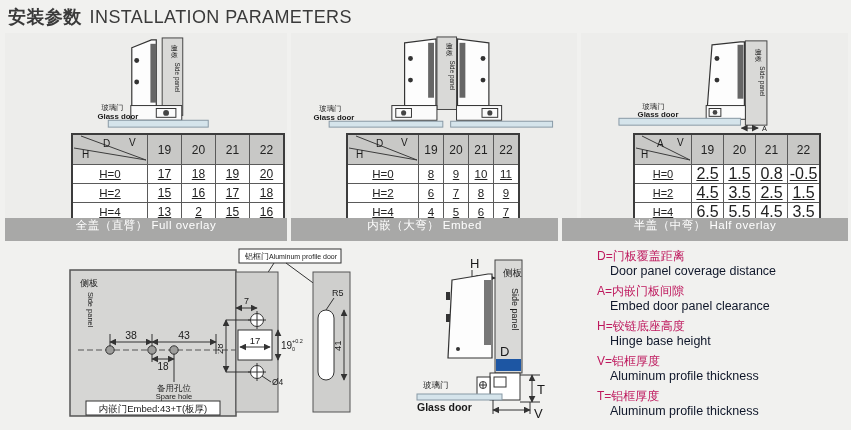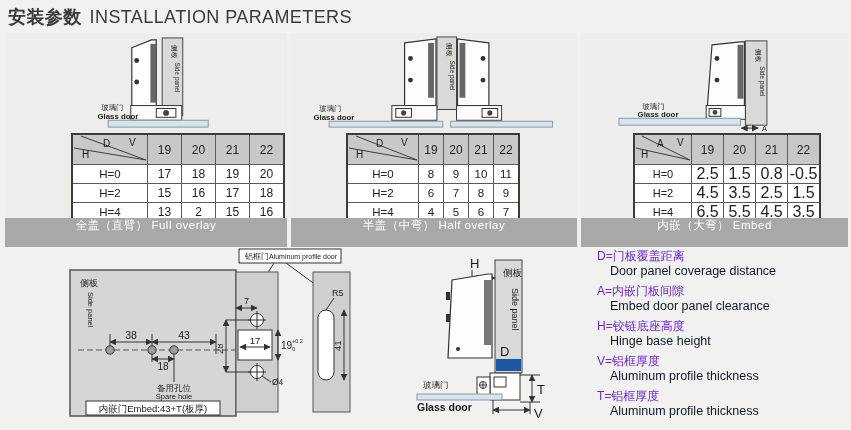--- a/index.html
+++ b/index.html
@@ -6,38 +6,38 @@
   .page{position:relative;width:851px;height:430px;background:#f1f1ef;
         font-family:"Liberation Sans",sans-serif;overflow:hidden;color:#222;}
   
   .title{position:absolute;left:8px;top:5px;font-size:18px;color:#3a3a3a;letter-spacing:.4px;}
   .title .zh{font-weight:bold;margin-right:8px;}
   
   .panels{position:absolute;left:5px;top:33px;width:843px;height:185px;display:flex;gap:4px;}
   .panel{position:relative;background:#ededeb;}
   .panel svg.diagram{position:absolute;left:0;top:2px;}
   
-  .captions{position:absolute;left:5px;top:218px;width:843px;height:29px;display:flex;gap:4px;}
+  .captions{position:absolute;left:5px;top:218px;width:843px;height:23px;display:flex;gap:4px;}
   .caption{background:#a8a8a7;color:#fff;font-size:11.5px;line-height:15px;text-align:center;letter-spacing:.5px;}
   
   table.ptable{border-collapse:collapse;background:#fff;border:2px solid #3c3c3c;position:absolute;top:100px;}
   table.ptable td{border:1px solid #5a5a5a;text-align:center;padding:0;color:#222;}
   table.ptable tr.hdr td{background:#c8c8c6;height:26px;font-size:12px;}
   table.ptable td.corner{background:#a5a5a3;}
-  table.ptable tr.row td{height:18px;background:#fff;}
+  table.ptable tr.row td{height:18px;background:#fff;text-decoration:underline;}
   .t1 td.lab{width:74px;font-size:11.5px;} .t1 td.val{width:33px;font-size:12px;}
   .t2 td.lab{width:70px;font-size:11.5px;} .t2 td.val{width:24px;font-size:11.5px;}
   .t3 td.lab{width:56px;font-size:11px;}  .t3 td.val{width:31px;font-size:16px;}
   .t1{left:66px;} .t2{left:55px;} .t3{left:52px;}
   
   .abs{position:absolute;}
   
   .defs{position:absolute;left:597px;top:248px;width:252px;}
   .def{margin-bottom:4px;}
-  .def .zh{font-size:12px;line-height:16px;color:#6d28d9;}
+  .def .zh{font-size:12px;line-height:16px;color:#be185d;}
   .def .en{font-size:12.5px;line-height:15px;color:#0f172a;padding-left:13px;}
   svg text{fill:#1a1a1a;}
 </style>
 </head>
 <body>
 
 <div class="page">
 
   <svg width="0" height="0" style="position:absolute">
     <defs>
@@ -241,22 +241,22 @@
           <td class="val">4.5</td>
           <td class="val">3.5</td>
         </tr>
       </tbody>
         </table>
     </div>
   </div>
 
   <div class="captions">
     <div class="caption" style="flex:282">全盖（直臂） Full overlay</div>
+    <div class="caption" style="flex:267">内嵌（大弯） Embed</div>
     <div class="caption" style="flex:286">半盖（中弯） Half overlay</div>
-    <div class="caption" style="flex:267">内嵌（大弯） Embed</div>
   </div>
 
   <svg class="abs" style="left:64px;top:262px" width="180" height="160" viewBox="0 0 180 160">
     <rect x="6" y="8" width="166" height="146" fill="#d6d6d4" stroke="#555" stroke-width="1.5"></rect>
     <text x="16" y="24" font-size="9">侧板</text>
     <text transform="rotate(90 24 30)" x="24" y="30" font-size="7.5">Side panel</text>
     <line x1="14" y1="88" x2="172" y2="88" stroke="#555" stroke-dasharray="6,3"></line>
     <circle cx="46" cy="88" r="4.2" fill="#9d9d9b" stroke="#333"></circle>
     <circle cx="88" cy="88" r="4.2" fill="#9d9d9b" stroke="#333"></circle>
     <circle cx="110" cy="88" r="4.2" fill="#9d9d9b" stroke="#333"></circle>

